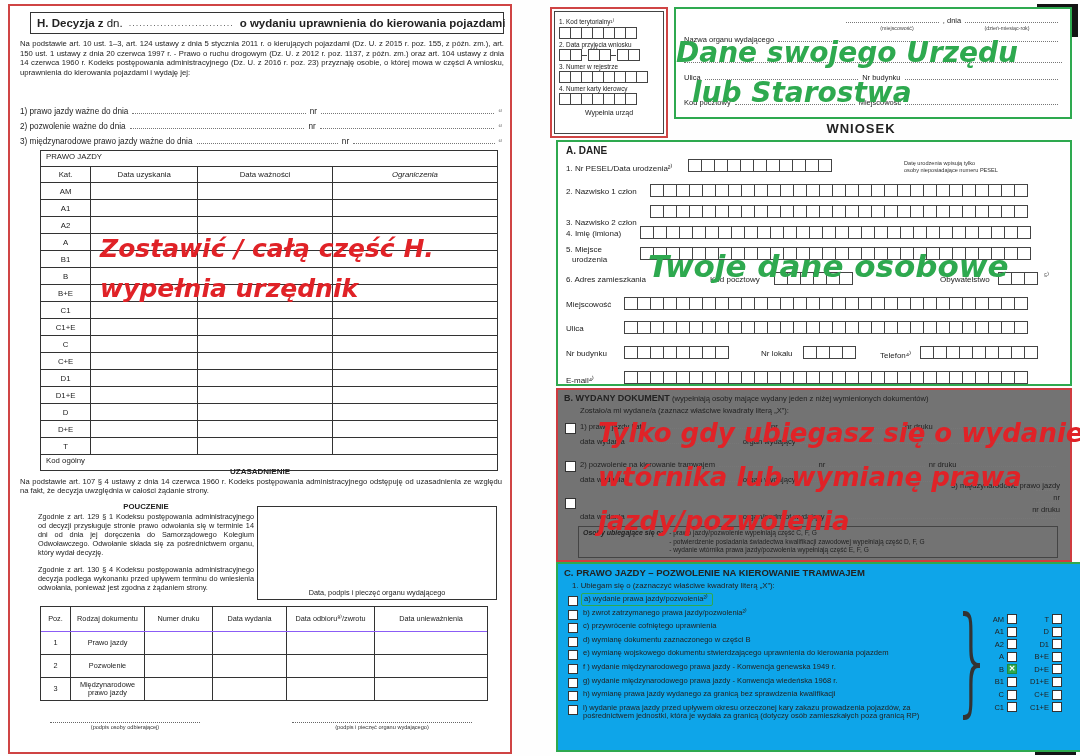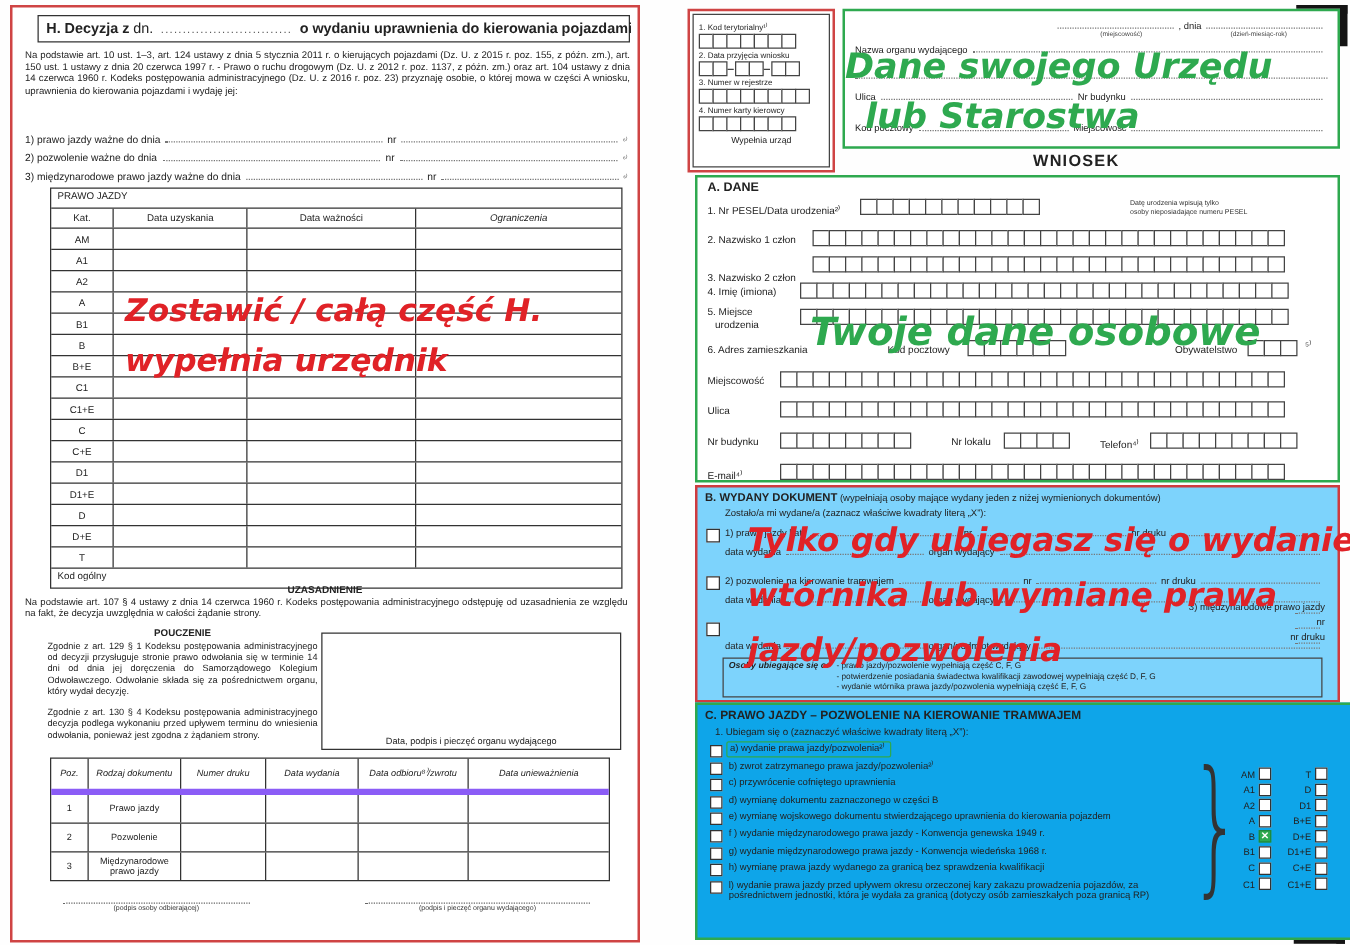--- a/index.html
+++ b/index.html
@@ -37,21 +37,21 @@
 
   .uzas-title{position:absolute;left:0;top:461px;width:100%;text-align:center;font-weight:bold;font-size:8px;}
   .uzas-text{position:absolute;left:10px;top:471px;width:482px;font-size:7.6px;line-height:9.3px;text-align:justify;}
   .pouc{position:absolute;left:28px;top:496px;width:216px;font-size:7.3px;line-height:9px;text-align:justify;}
   .pouc-title{text-align:center;font-weight:bold;font-size:7.8px;margin-bottom:1px;}
   .pouc p{margin:0 0 8px 0;}
   .stamp-box{position:absolute;left:247px;top:500px;width:238px;height:92px;border:1px solid #333;}
   .stamp-label{position:absolute;left:0;bottom:2px;width:100%;text-align:center;font-size:7.3px;}
 
   .dt{position:absolute;left:30px;top:600px;width:448px;border:1px solid #333;font-size:7.3px;box-sizing:border-box;background:#fff;}
-  .dt-head{display:flex;border-bottom:5px solid #8b5cf6;height:24px;font-style:italic;}
+  .dt-head{display:flex;border-bottom:1px solid #8b5cf6;height:24px;}
   .dt-row{display:flex;border-bottom:1px solid #333;height:22px;}
   .dt-row:last-child{border-bottom:none;}
   .dt .dc{border-right:1px solid #333;display:flex;align-items:center;justify-content:center;text-align:center;box-sizing:border-box;line-height:8px;}
   .dt .dc:last-child{border-right:none;}
   .dt .w0{width:30px;}.dt .w1{width:74px;}.dt .w2{width:68px;}.dt .w3{width:74px;}.dt .w4{width:88px;}.dt .w5{flex:1;}
 
   .sig{position:absolute;font-size:5.6px;color:#333;text-align:center;}
   .sig .line{border-bottom:1px dotted #666;height:8px;margin-bottom:1px;}
   .sig.sl{left:40px;top:708px;width:150px;}
   .sig.sr{left:282px;top:708px;width:180px;}
@@ -77,21 +77,21 @@
   .iss-r4{position:absolute;left:8px;top:87px;right:8px;display:flex;align-items:flex-end;}
 
   .wniosek{position:absolute;left:556px;top:121px;width:516px;text-align:center;font-weight:bold;font-size:13px;letter-spacing:1px;padding-left:47px;}
 
   .box-a{position:absolute;left:556px;top:140px;width:516px;height:246px;border:2px solid #2EA94F;box-sizing:border-box;background:#fff;}
   .box-a .sect-title{position:absolute;left:8px;top:3px;font-weight:bold;font-size:10px;}
   .fl{position:absolute;font-size:8px;white-space:nowrap;}
   .fc{position:absolute;line-height:0;}
   .pesel-note{position:absolute;left:346px;top:18px;font-size:5.6px;line-height:7px;color:#333;}
 
-  .box-b{position:absolute;left:556px;top:388px;width:516px;height:174px;border:2px solid #cf3b3f;box-sizing:border-box;background:#7dd3fc;font-size:7.6px;}
+  .box-b{position:absolute;left:556px;top:388px;width:516px;height:174px;border:2px solid #cf3b3f;box-sizing:border-box;background:#737373;font-size:7.6px;}
   .box-b .bt{position:absolute;left:6px;top:3px;white-space:nowrap;}
   .box-b .bt b{font-size:9px;}
   .b-intro{position:absolute;left:22px;top:16px;}
   .b-line{position:absolute;display:flex;align-items:flex-end;left:22px;right:10px;}
   .cbx{display:inline-block;width:9px;height:9px;border:1px solid #333;background:#fff;}
   .b-cb{position:absolute;left:7px;}
   .info-box{position:absolute;left:20px;top:136px;right:12px;height:32px;border:1px solid #444;display:flex;padding:2px 4px;box-sizing:border-box;}
   .info-label{font-weight:bold;font-style:italic;font-size:7px;white-space:nowrap;margin-right:6px;}
   .info-lines{font-size:6.6px;line-height:8.6px;}
 

